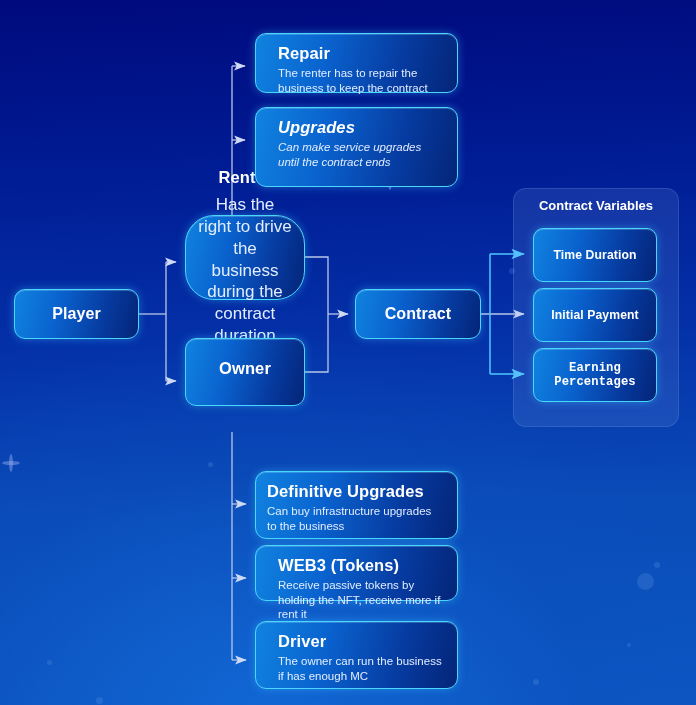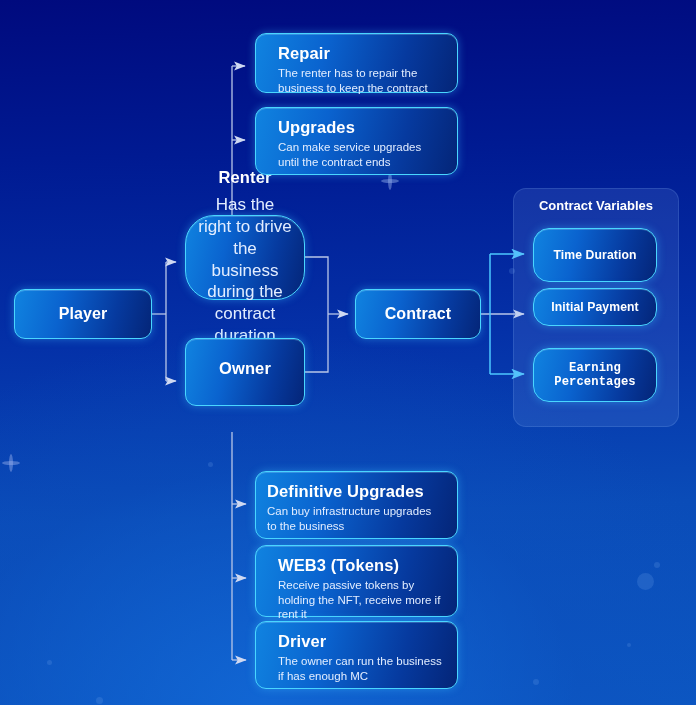--- a/index.html
+++ b/index.html
@@ -131,21 +131,21 @@
     position: absolute;
     left: 513px;
     top: 198px;
     width: 166px;
     text-align: center;
     font-size: 13px;
     font-weight: bold;
     color: #ffffff;
   }
   .cv-item {
-    border-radius: 16px;
+    border-radius: 10px;
   }
   .cv-item .title {
     font-size: 12.2px;
     font-weight: bold;
   }
 </style>
 </head>
 <body>
 
 <div id="canvas">
@@ -192,21 +192,21 @@
       <path d="M481,314 L524,314" marker-end="url(#ah-gray)"></path>
     </g>
     <g fill="none" stroke="#4cc9ff" stroke-width="1.5">
 
       <path d="M490,254 L490,374"></path>
       <path d="M490,254 L524,254" marker-end="url(#ah-cyan)"></path>
       <path d="M490,374 L524,374" marker-end="url(#ah-cyan)"></path>
     </g>
   </svg>
 
-  <div class="node pill" style="left:14px; top:289px; width:138px; height:50px;">
+  <div class="node pill" style="left:14px; top:289px; width:125px; height:50px;">
     <span class="title">Player</span>
   </div>
 
   <div class="node role" style="left:185px; top:215px; width:120px; height:85px;border-radius:29px;">
     <span class="title">Renter</span>
     <span class="desc">Has the right to drive the business during the contract duration</span>
   </div>
 
   <div class="node role" style="left:185px; top:338px; width:120px; height:68px;">
     <span class="title">Owner</span>
@@ -214,48 +214,48 @@
 
   <div class="node pill" style="left:355px; top:289px; width:126px; height:50px;">
     <span class="title">Contract</span>
   </div>
 
   <div class="node card" style="left:255px; top:33px; width:203px; height:60px;">
     <div class="title">Repair</div>
     <div class="desc">The renter has to repair the business to keep the contract</div>
   </div>
 
-  <div class="node card" style="left:255px; top:107px; width:203px; height:68px;">
+  <div class="node card" style="left:255px; top:107px; width:203px; height:80px;font-style:italic;">
     <div class="title">Upgrades</div>
     <div class="desc">Can make service upgrades until the contract ends</div>
   </div>
 
   <div class="node card" style="left:255px; top:471px; width:203px; height:68px;padding-left:11px;">
     <div class="title">Definitive Upgrades</div>
     <div class="desc">Can buy infrastructure upgrades to the business</div>
   </div>
 
-  <div class="node card" style="left:255px; top:545px; width:203px; height:72px;">
+  <div class="node card" style="left:255px; top:545px; width:203px; height:56px;">
     <div class="title">WEB3 (Tokens)</div>
     <div class="desc">Receive passive tokens by holding the NFT, receive more if rent it</div>
   </div>
 
   <div class="node card" style="left:255px; top:621px; width:203px; height:68px;">
     <div class="title">Driver</div>
     <div class="desc">The owner can run the business if has enough MC</div>
   </div>
 
   <div id="cv-panel"></div>
   <div id="cv-title">Contract Variables</div>
 
   <div class="node pill cv-item" style="left:533px; top:228px; width:124px; height:54px;">
     <span class="title">Time Duration</span>
   </div>
 
-  <div class="node pill cv-item" style="left:533px; top:288px; width:124px; height:38px;">
+  <div class="node pill cv-item" style="left:533px; top:288px; width:124px; height:54px;">
     <span class="title">Initial Payment</span>
   </div>
 
   <div class="node pill cv-item" style="left:533px; top:348px; width:124px; height:54px;font-family:Liberation Mono, monospace;">
     <span class="title">Earning Percentages</span>
   </div>
 
 </div>
 
 </body></html>

